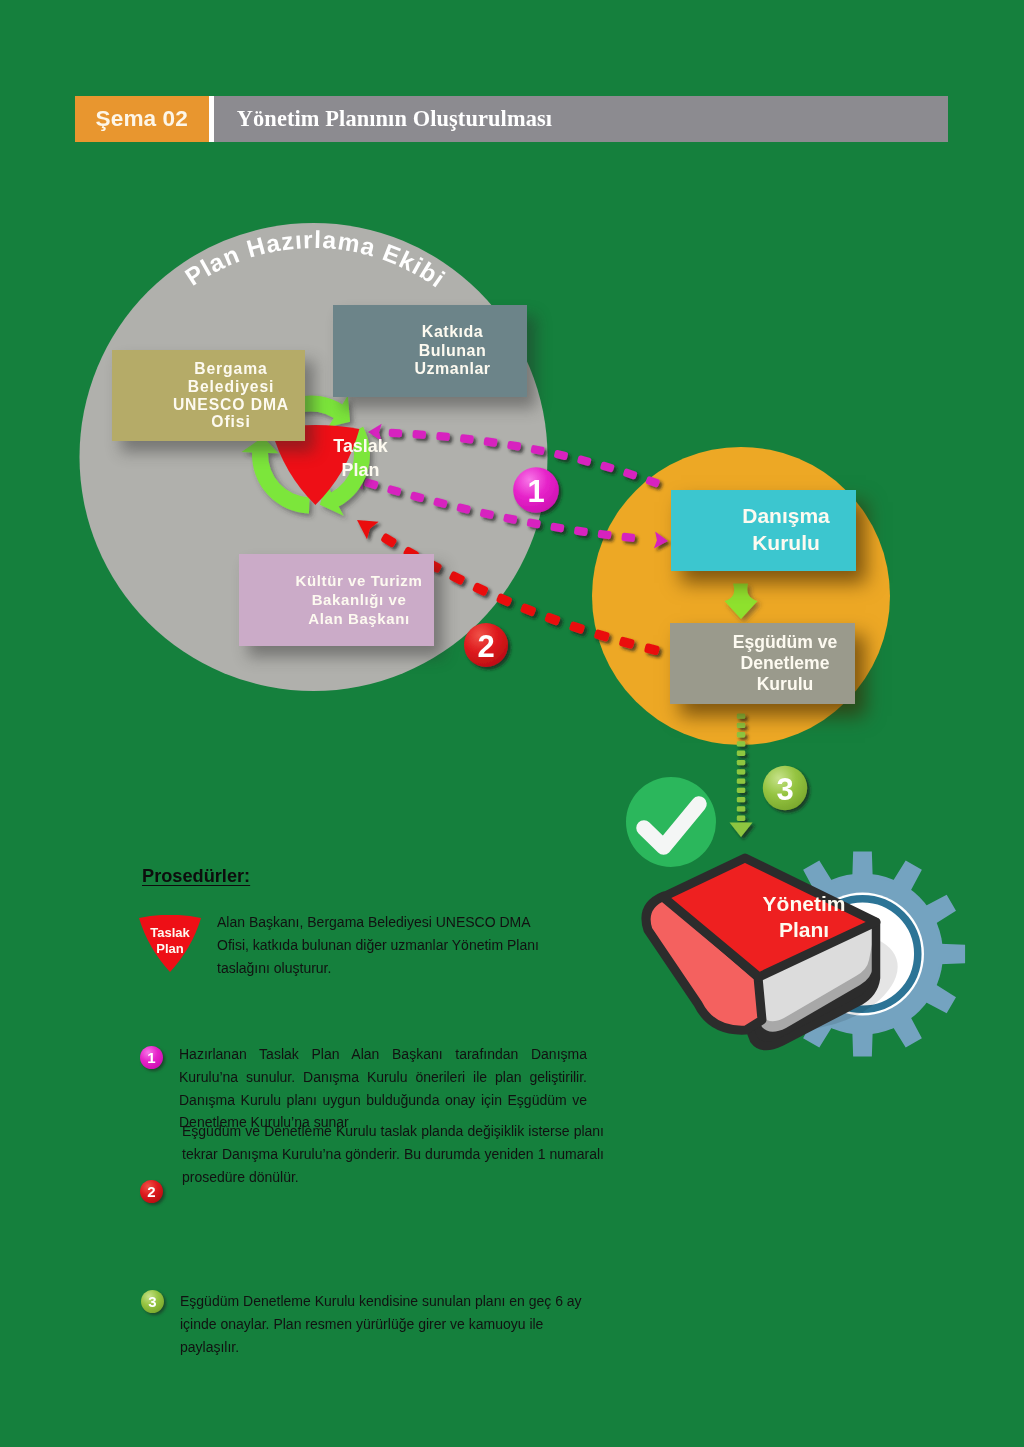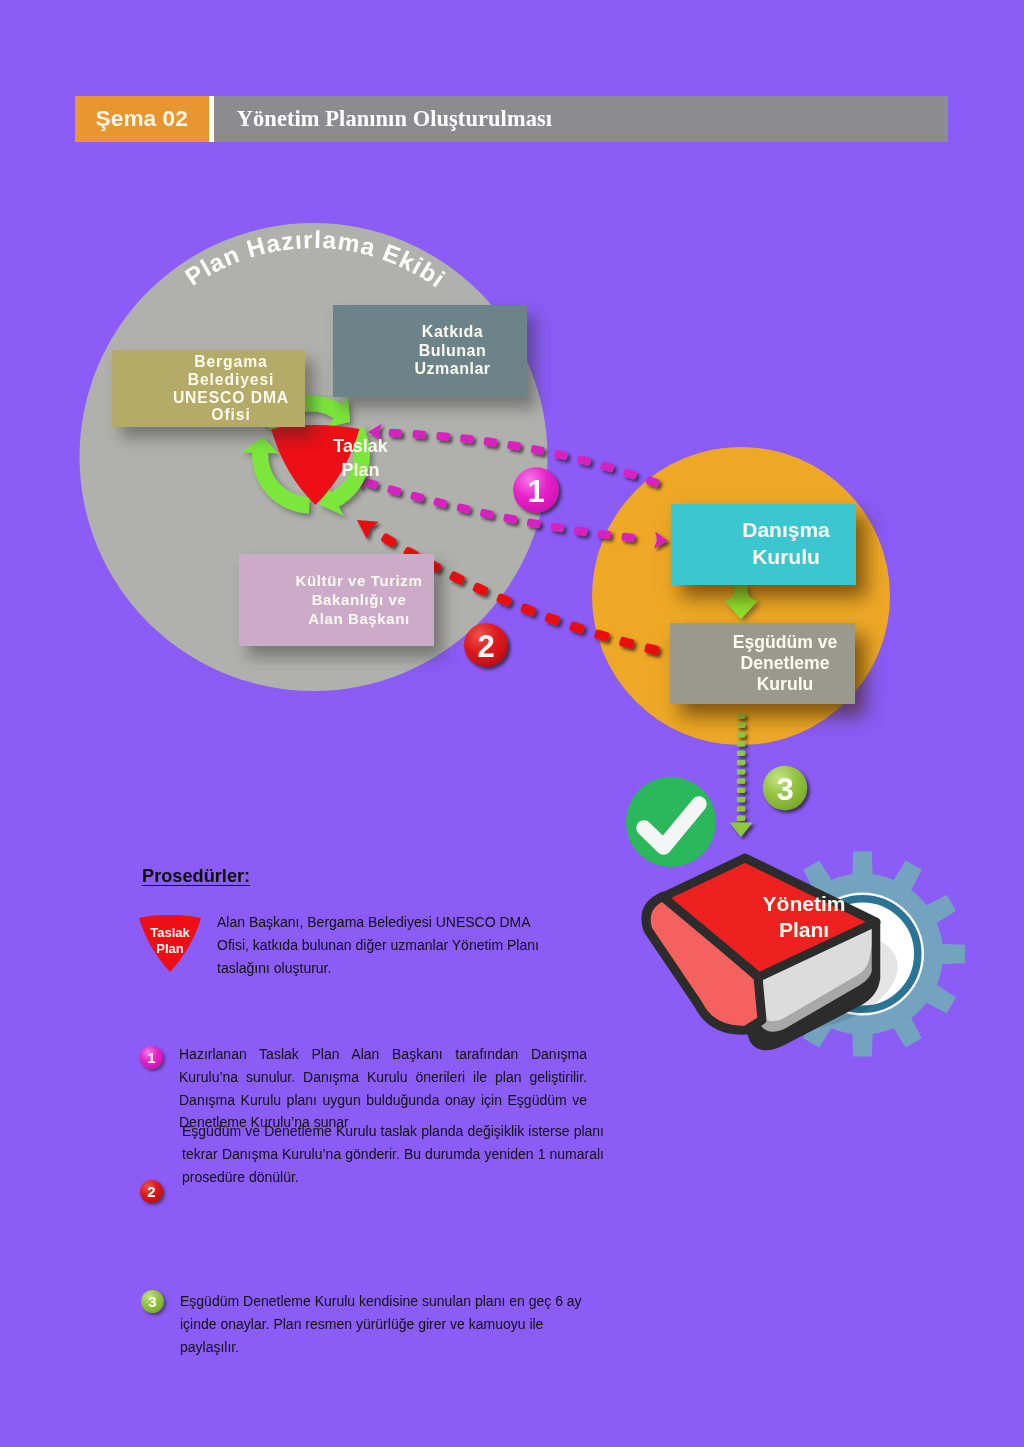--- a/index.html
+++ b/index.html
@@ -1,19 +1,19 @@
 <!DOCTYPE html>
 <html><head>
 <meta charset="utf-8">
 <title>Sema 02</title>
 <style>
   html,body{margin:0;padding:0;}
   body{width:1024px;height:1447px;background:#ffffff;
        font-family:"Liberation Sans",sans-serif;overflow:hidden;}
-  #page{position:relative;width:1024px;height:1447px;background:#8b5cf6;}
+  #page{position:relative;width:1024px;height:1447px;background:#15803d;}
 
   
   .hdr{position:absolute;left:74.5px;top:96px;height:45.5px;display:flex;align-items:stretch;}
   .hdr-tag{width:134.5px;background:#e8962f;display:flex;align-items:center;justify-content:center;}
   .hdr-tag span{color:#fdf6e8;font-size:22.6px;font-weight:bold;letter-spacing:.1px;}
   .hdr-gap{width:4.8px;background:#fff;}
   .hdr-title{width:733.9px;background:#8c8b90;display:flex;align-items:center;font-family:Liberation Serif, serif;}
   .hdr-title span{color:#ffffff;font-size:22.4px;font-weight:bold;padding-left:23px;letter-spacing:.1px;}
 
   
@@ -250,21 +250,21 @@
 <ellipse cx="822" cy="982" rx="78" ry="44" fill="#000" opacity="0.10" transform="rotate(-17 822 982)"></ellipse>
 <path d="M 876 924 L 874 978 Q 872 992 858 1000 L 780 1040 Q 762 1049 754 1039 L 748 1022 L 760 977 Z" fill="#2c2c2c"></path>
 <path d="M 876 924 L 873 966 Q 872 978 860 985 L 786 1028 Q 770 1036 762 1027 L 755 1012 L 760 977 Z" fill="#a8a8a8"></path>
 <path d="M 876 924 L 869 960 Q 867 970 856 976 L 784 1018 Q 770 1025 763 1017 L 757 1003 L 760 977 Z" fill="#dcdcdc"></path>
 <path d="M 876 922 L 876 978 Q 874 993 860 1001 L 781 1042 Q 762 1051 754 1040 L 747 1022" fill="none" stroke="#2c2c2c" stroke-width="8.5" stroke-linejoin="round" stroke-linecap="round"></path>
 <path d="M 664 896 Q 640 906 648 930 L 698 1004 Q 712 1032 746 1030 L 762 1020 L 758 977 L 669 900 Z" fill="#f4615f" stroke="#2c2c2c" stroke-width="9" stroke-linejoin="round"></path>
 <path d="M 663 897 L 745 858 L 876 922 L 759 977 Z" fill="#ee2020" stroke="#2c2c2c" stroke-width="9" stroke-linejoin="round"></path>
 </g>
 </svg>
 
-    <div class="bx" style="left:112px;top:350px;width:148px;height:77px;background:#b5ab68;font-size:15.7px;letter-spacing:.9px;line-height:17.8px;
+    <div class="bx" style="left:112px;top:350px;width:148px;height:91px;background:#b5ab68;font-size:15.7px;letter-spacing:.9px;line-height:17.8px;
               box-shadow:9px 11px 14px rgba(40,40,40,.42);">
     <span>Bergama</span>
     <span>Belediyesi</span>
     <span>UNESCO DMA</span>
     <span>Ofisi</span>
   </div>
 
   <div class="bx" style="left:333px;top:305px;width:149px;height:91.5px;background:#6c8489;font-size:16.0px;letter-spacing:.5px;line-height:18.3px;
               box-shadow:9px 11px 14px rgba(40,40,40,.42);">
     <span>Katkıda</span>
@@ -273,21 +273,21 @@
   </div>
 
   <div class="bx" style="left:239px;top:554px;width:150px;height:91.7px;background:#cbabc8;font-size:15px;letter-spacing:.6px;line-height:19.1px;
               box-shadow:9px 11px 14px rgba(40,40,40,.42);">
     <span>Kültür ve Turizm</span>
     <span>Bakanlığı ve</span>
     <span>Alan Başkanı</span>
   </div>
 
   <div class="bx" style="left:671px;top:490px;width:140px;height:80.5px;background:#3cc6cf;font-size:21px;letter-spacing:0;line-height:26.8px;
-              box-shadow:10px 12px 18px rgba(60,35,0,.62);margin-top:14px;">
+              box-shadow:10px 12px 18px rgba(60,35,0,.62);">
     <span>Danışma</span>
     <span>Kurulu</span>
   </div>
 
   <div class="bx" style="left:670px;top:623px;width:140px;height:81px;background:#9a9a8c;font-size:17.6px;letter-spacing:0;line-height:20.9px;
               box-shadow:10px 12px 18px rgba(60,35,0,.62);">
     <span>Eşgüdüm ve</span>
     <span>Denetleme</span>
     <span>Kurulu</span>
   </div>

